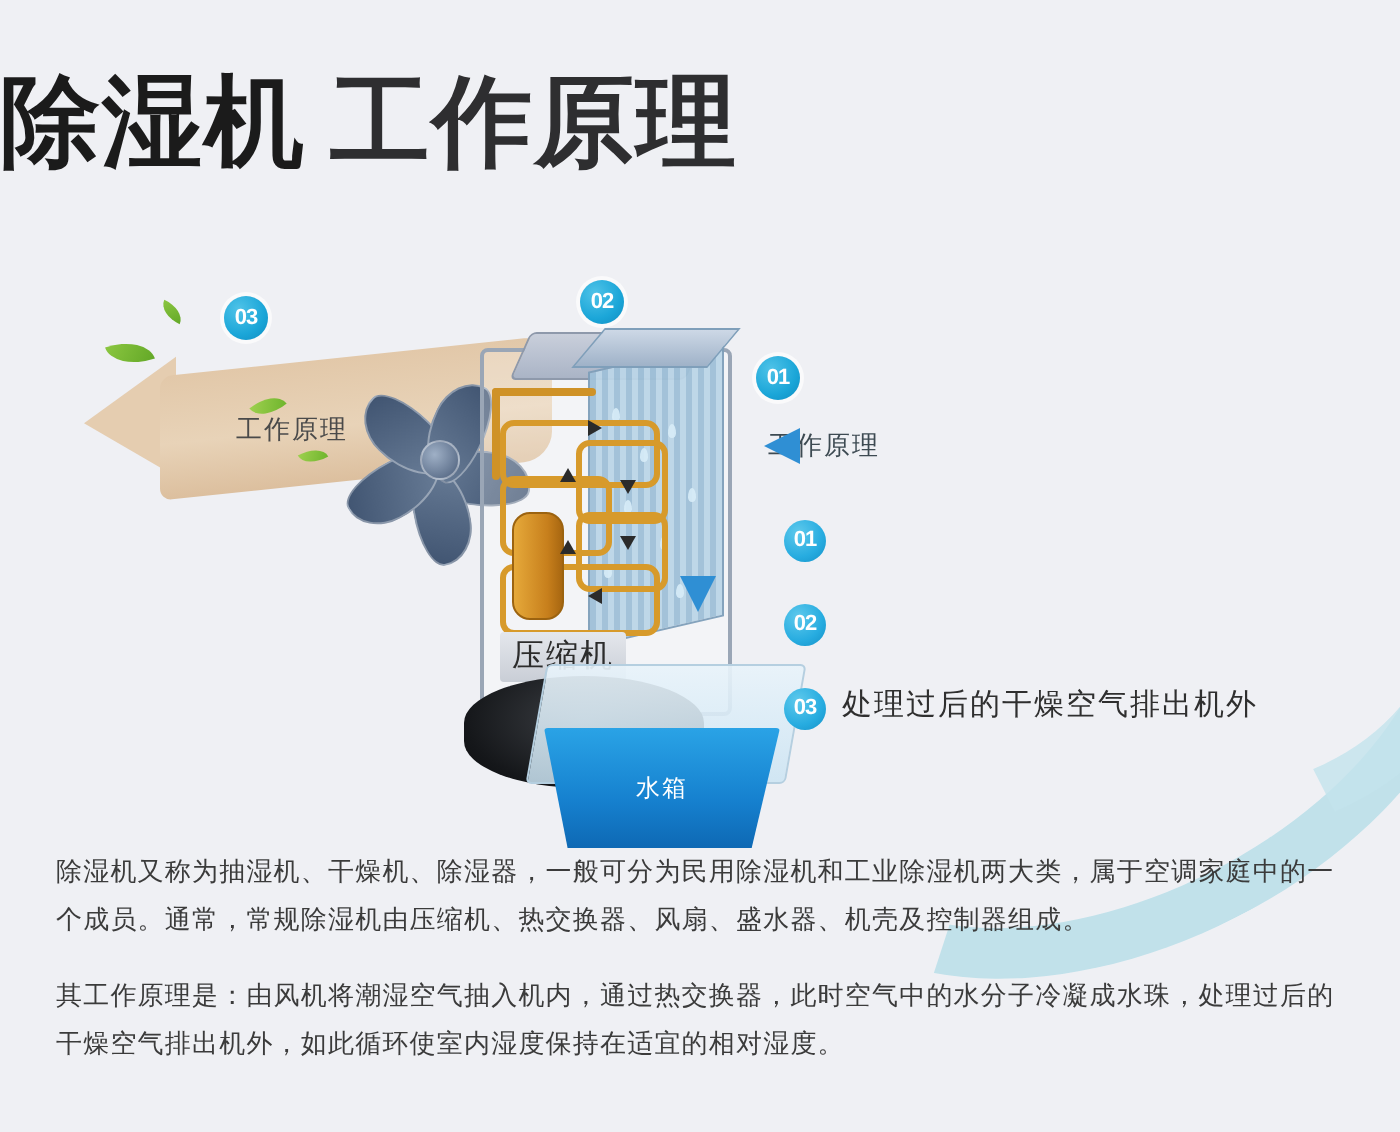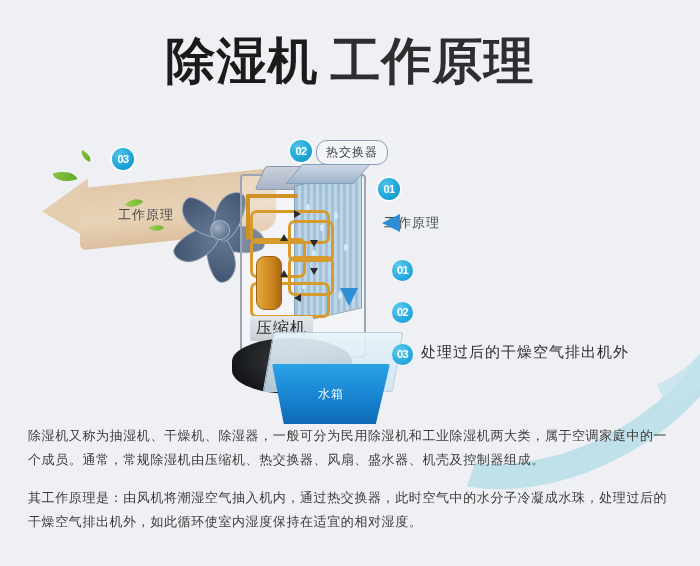--- a/index.html
+++ b/index.html
@@ -20,21 +20,21 @@
     width: 700px;
     height: 566px;
   }
 
   
   .title {
     position: absolute;
     left: 0;
     top: 30px;
     width: 700px;
-    text-align: center;
+    text-align: left;
     font-size: 50px;
     line-height: 62px;
     font-weight: bold;
     letter-spacing: 1px;
     white-space: nowrap;
   }
   .title .t-a { color: #1b1b1b; }
   .title .t-gap { display: inline-block; width: 12px; }
   .title .t-b { color: #2e2e30; }
 
@@ -416,21 +416,20 @@
     <div class="leaf l3"></div>
     <div class="leaf l4"></div>
 
     <div class="dry-label">工作原理</div>
     <div class="humid-label">工作原理</div>
 
     <div class="badge badge-03d">03</div>
     <div class="badge badge-02d">02</div>
     <div class="badge badge-01d">01</div>
 
-    <div class="bubble">热交换器</div>
 
     <div class="fan">
       <div class="blade" style="transform:rotate(8deg)"></div>
       <div class="blade" style="transform:rotate(80deg)"></div>
       <div class="blade" style="transform:rotate(152deg)"></div>
       <div class="blade" style="transform:rotate(224deg)"></div>
       <div class="blade" style="transform:rotate(296deg)"></div>
       <div class="fan-hub"></div>
     </div>
 

